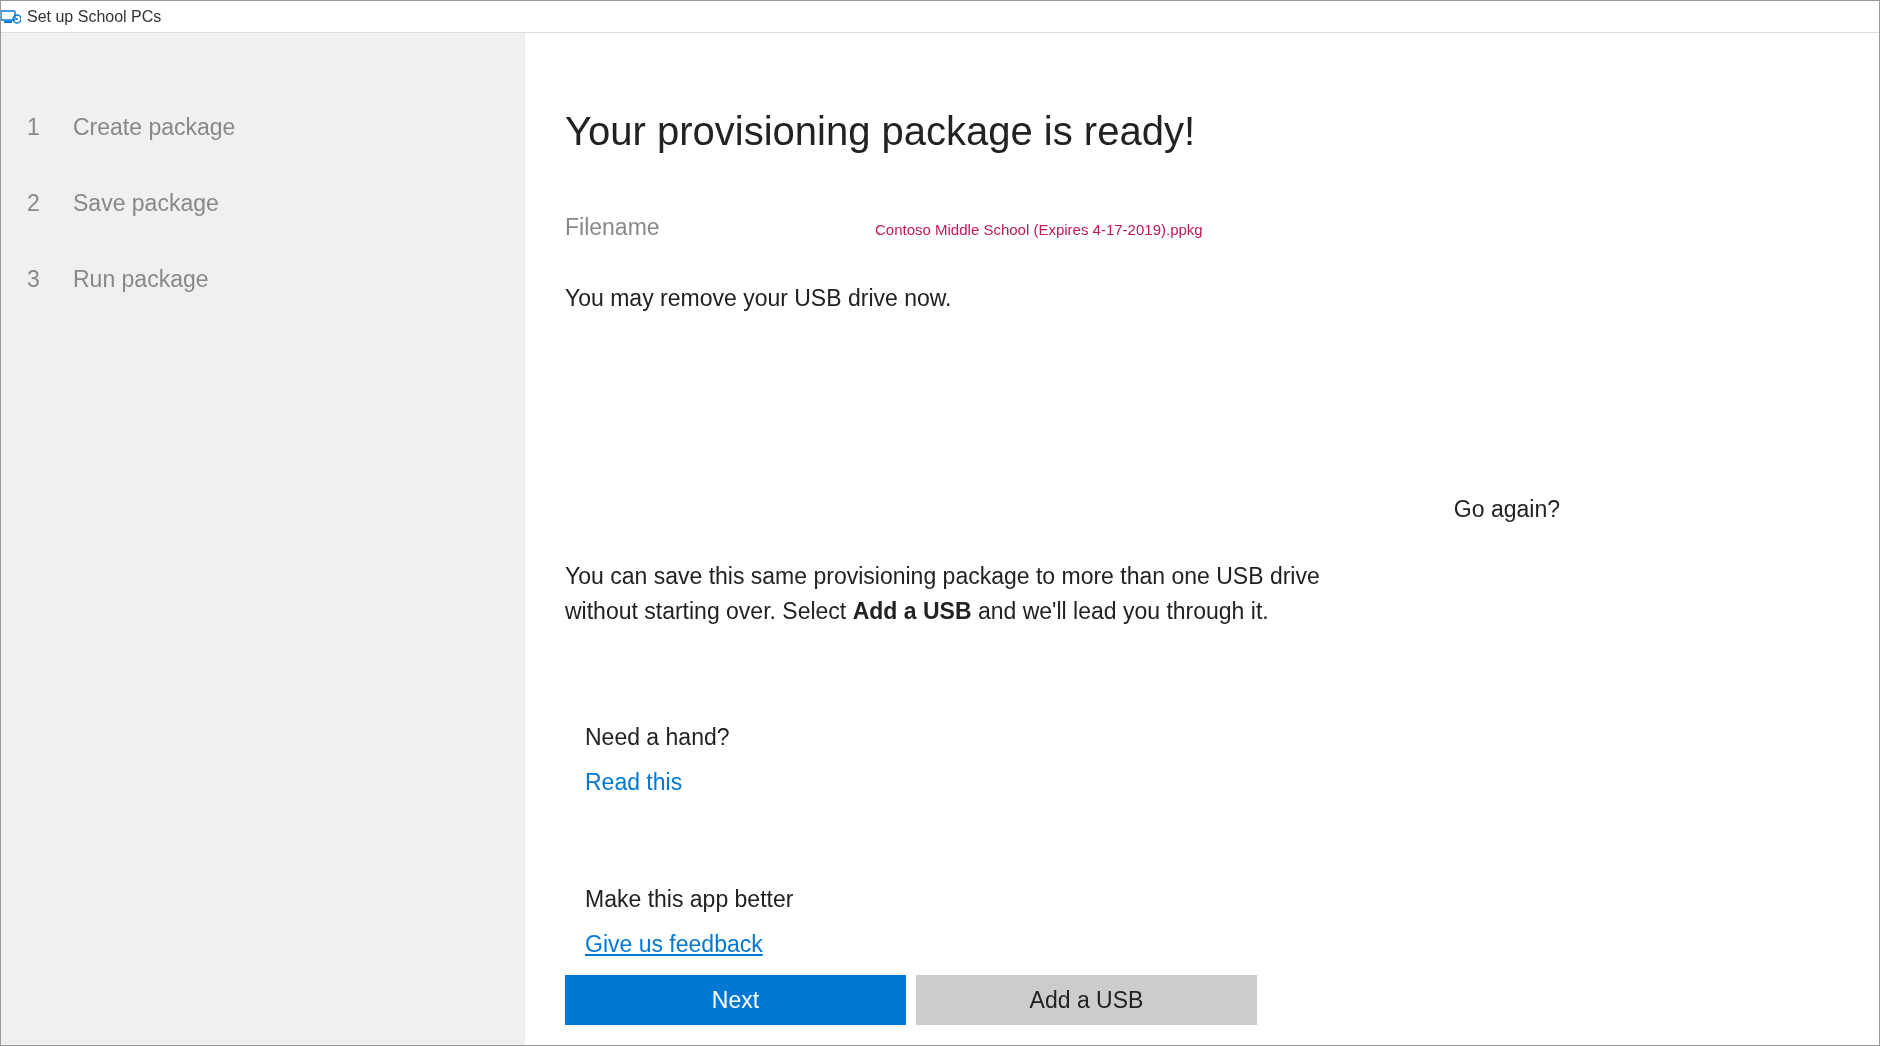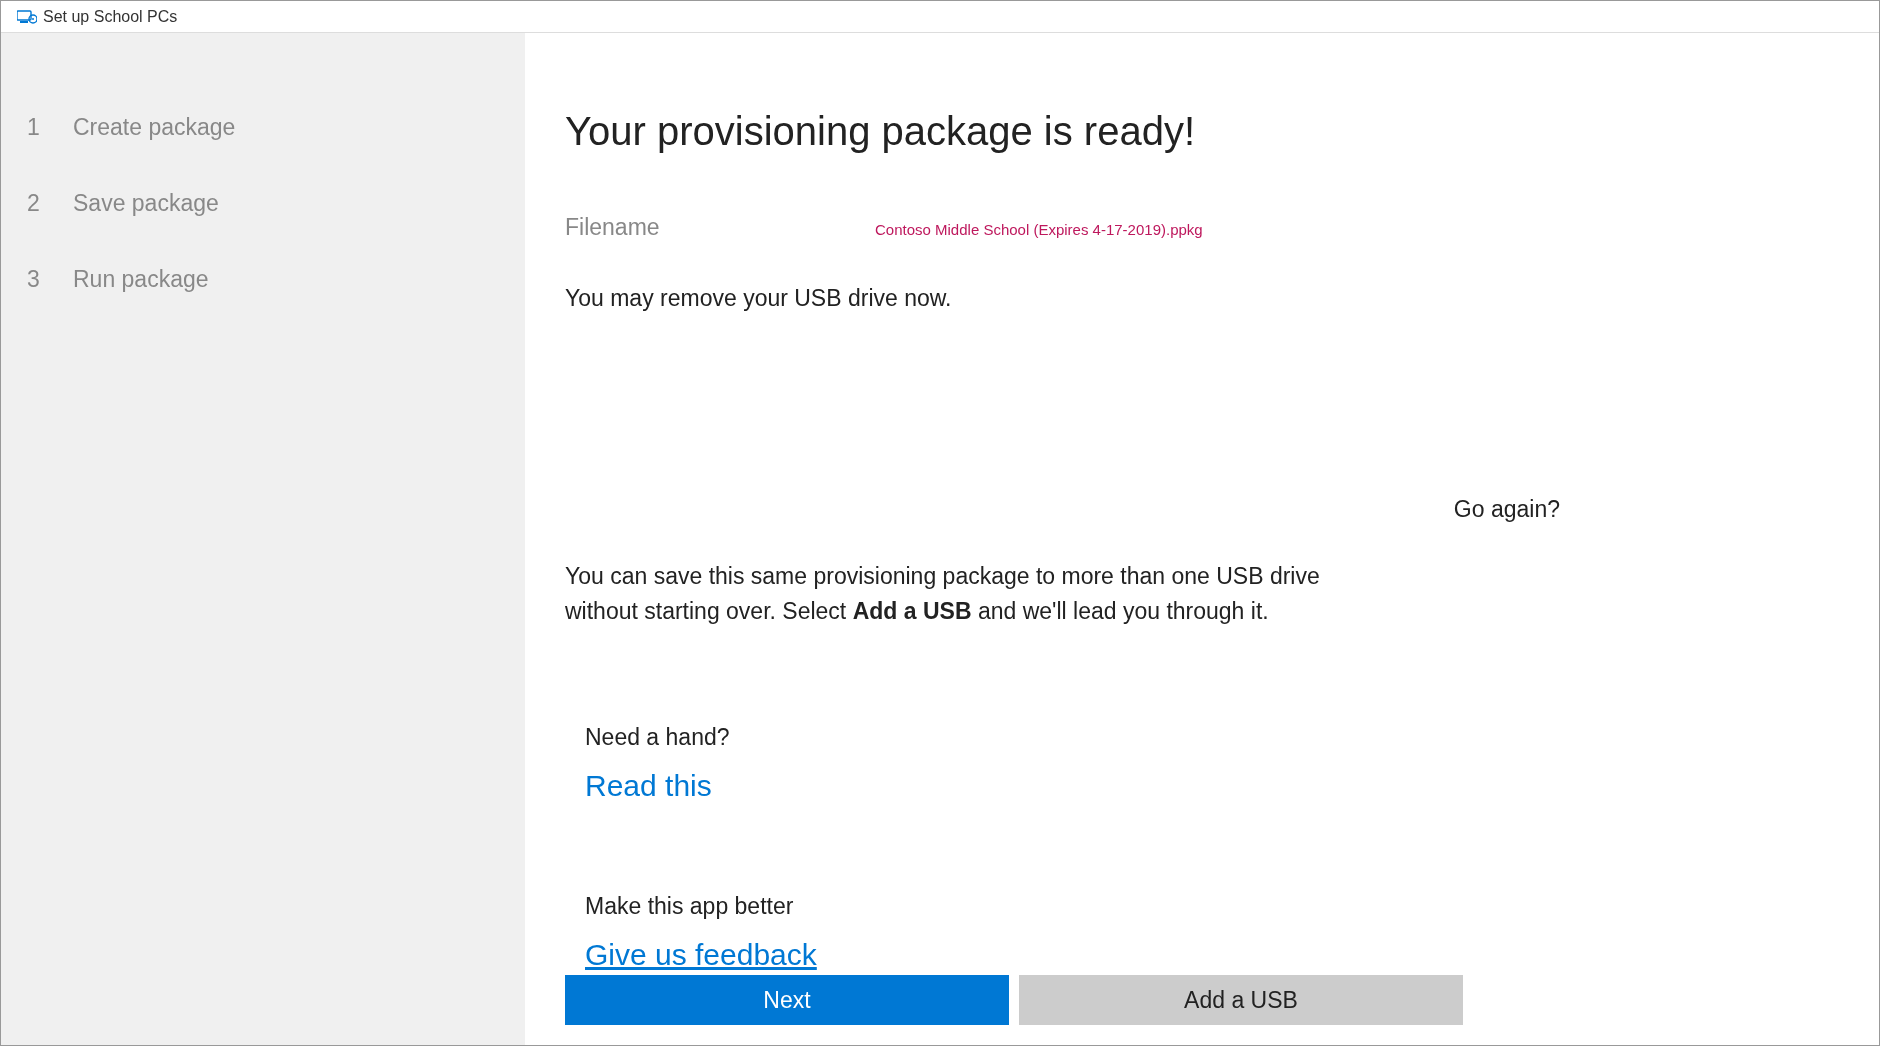--- a/index.html
+++ b/index.html
@@ -13,21 +13,21 @@
       width: 1880px;
       height: 1046px;
       overflow: hidden;
       border: 1px solid #999;
     }
     .titlebar {
       height: 32px;
       border-bottom: 1px solid #ddd;
       display: flex;
       align-items: center;
-      padding-left: 16px;
+      padding-left: 0;
       gap: 6px;
       background: #ffffff;
     }
     .titlebar-icon {
       width: 20px;
       height: 16px;
       display: inline-flex;
       align-items: center;
       justify-content: center;
     }
@@ -115,39 +115,39 @@
     .right-panel {
       padding-left: 20px;
       padding-top: 94px;
     }
     .panel-heading {
       font-size: 23px;
       color: #222;
       margin-bottom: 18px;
     }
     .panel-link {
-      font-size: 30px;
+      font-size: 23px;
       color: #0078d4;
       cursor: pointer;
       display: block;
       margin-bottom: 90px;
     }
     .panel-link:last-child {
       margin-bottom: 0;
       text-decoration: underline;
     }
     .button-row {
       position: absolute;
       bottom: 20px;
       left: 40px;
       display: flex;
       gap: 10px;
     }
     .btn {
-      width: 444px;
+      width: 341px;
       height: 50px;
       font-size: 23px;
       border: none;
       cursor: pointer;
       display: flex;
       align-items: center;
       justify-content: center;
       margin-top: 43px;
     }
     .btn-primary {

